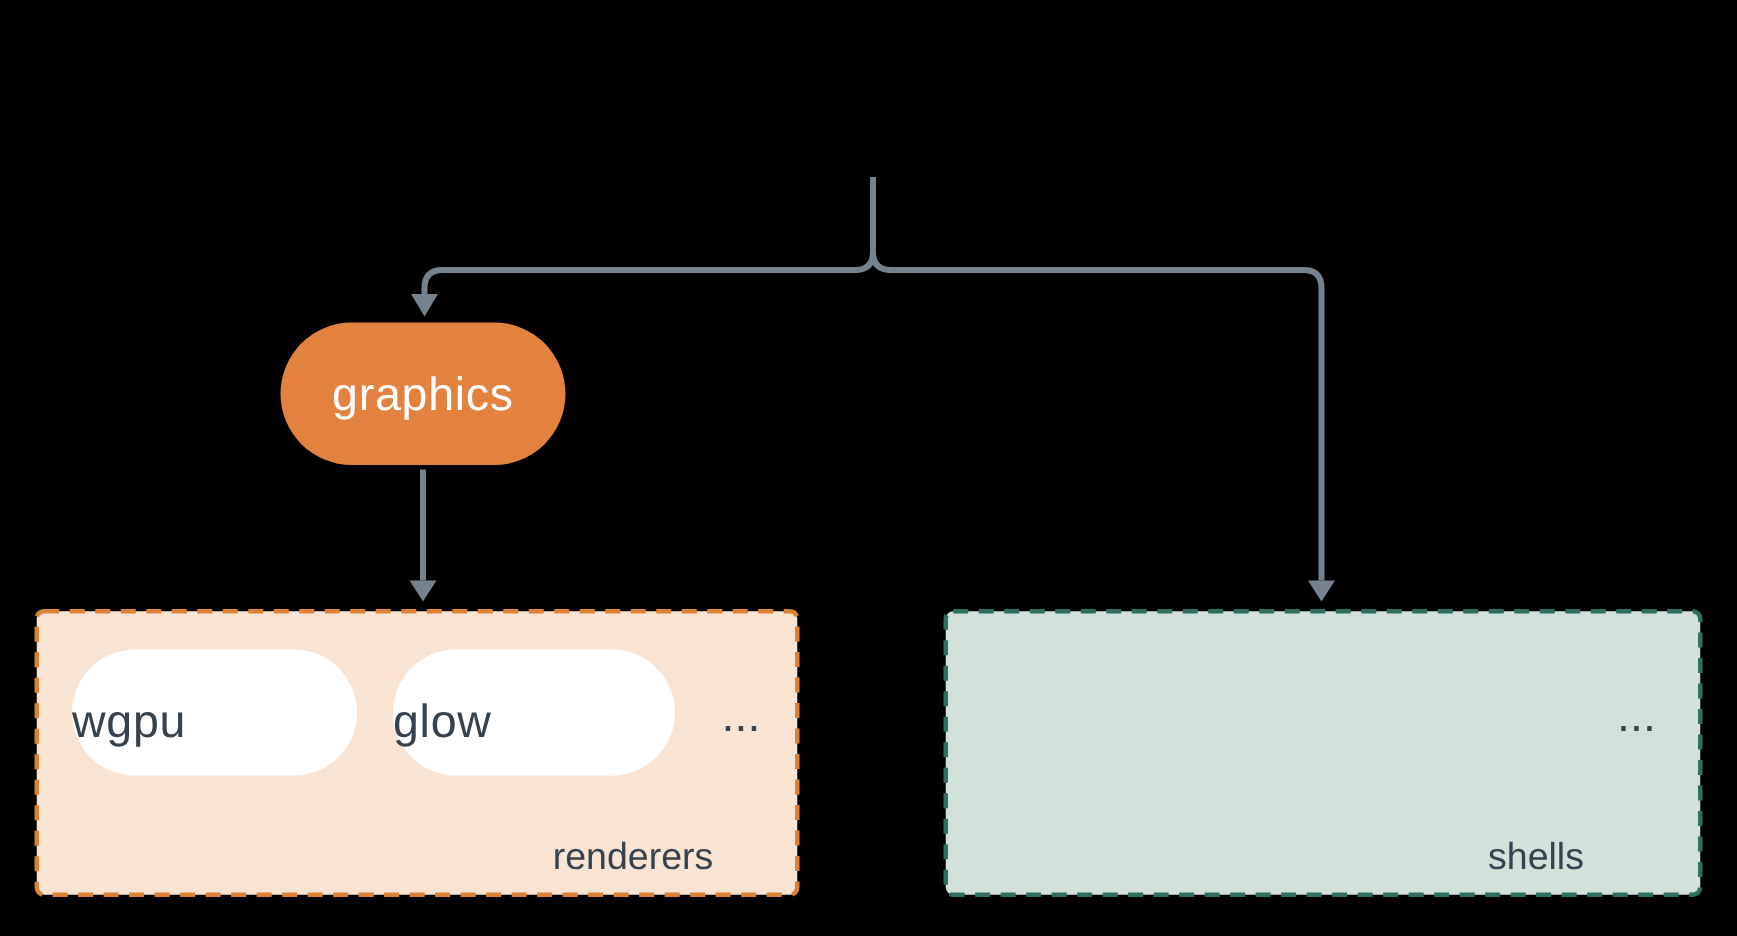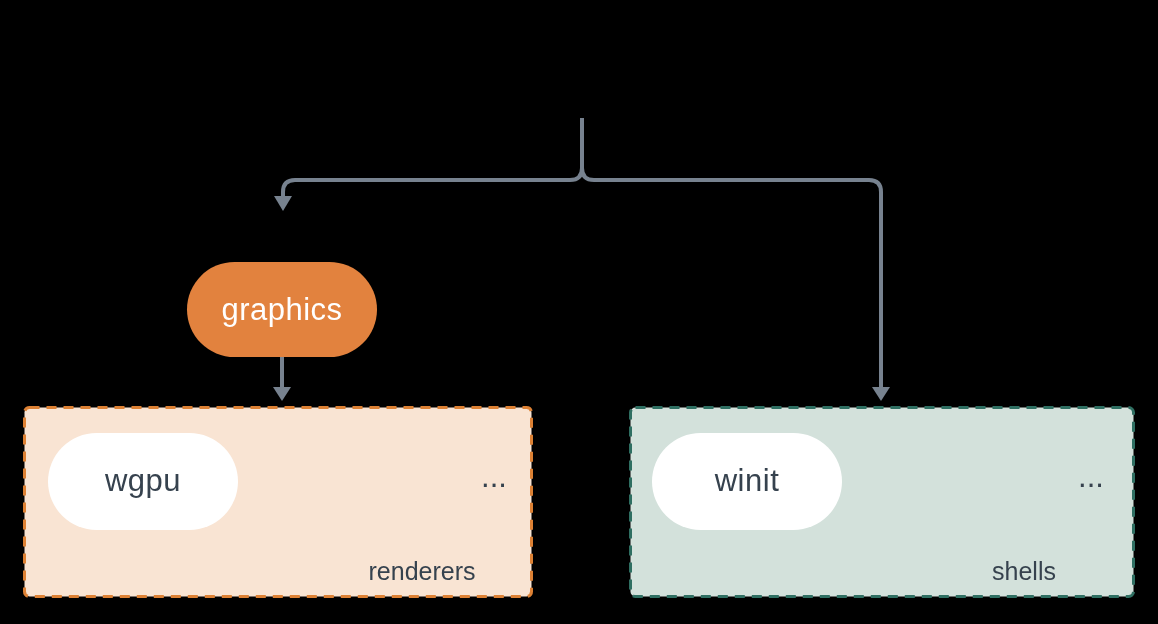--- a/index.html
+++ b/index.html
@@ -54,30 +54,28 @@
     left: 487px; top: 28px;
     width: 190px; height: 90px;
     line-height: 90px;
     background: var(--native-bg, #6a58ea);
   }
   .node-graphics {
     left: 187px; top: 215px;
     width: 190px; height: 95px;
     line-height: 95px;
     background: var(--graphics-bg, #e2823e);
-    margin-top: 47px;
   }
   .pill {
     position: absolute;
-    width: 190px; height: 97px;
+    width: 190px; height: 84px;
     line-height: 95px;
     border-radius: 999px;
     background: var(--pill-bg, #ffffff);
     color: var(--dark-text, #36424e);
-    text-align: center;
     font-size: 31px;
     letter-spacing: 0.5px;
   }
   .pill-wgpu   { left: 48px;  top: 433px; }
   .pill-glow   { left: 262px; top: 433px; width: 188px; }
   .pill-winit  { left: 652px; top: 433px; }
   .pill-glutin { left: 867px; top: 433px; }
   .ellipsis {
     position: absolute;
     top: 433px;
@@ -117,20 +115,20 @@
     <path class="edge" d="M 582 118 L 582 168 Q 582 180 594 180 L 869 180 Q 881 180 881 192 L 881 387"></path>
     <polygon class="arrowhead" points="881,401 872,387 890,387"></polygon>
 
     <path class="edge" d="M 282 313 L 282 387"></path>
     <polygon class="arrowhead" points="282,401 273,387 291,387"></polygon>
   </svg>
 
   <div class="node node-graphics">graphics</div>
 
   <div class="pill pill-wgpu">wgpu</div>
+  <div class="pill pill-glow">glow</div>
   <div class="ellipsis ellipsis-renderers">...</div>
   <div class="group-label label-renderers">renderers</div>
 
-  <div class="pill pill-winit">winit</div>
   <div class="ellipsis ellipsis-shells">...</div>
   <div class="group-label label-shells">shells</div>
 
 </div>
 
 </body></html>

